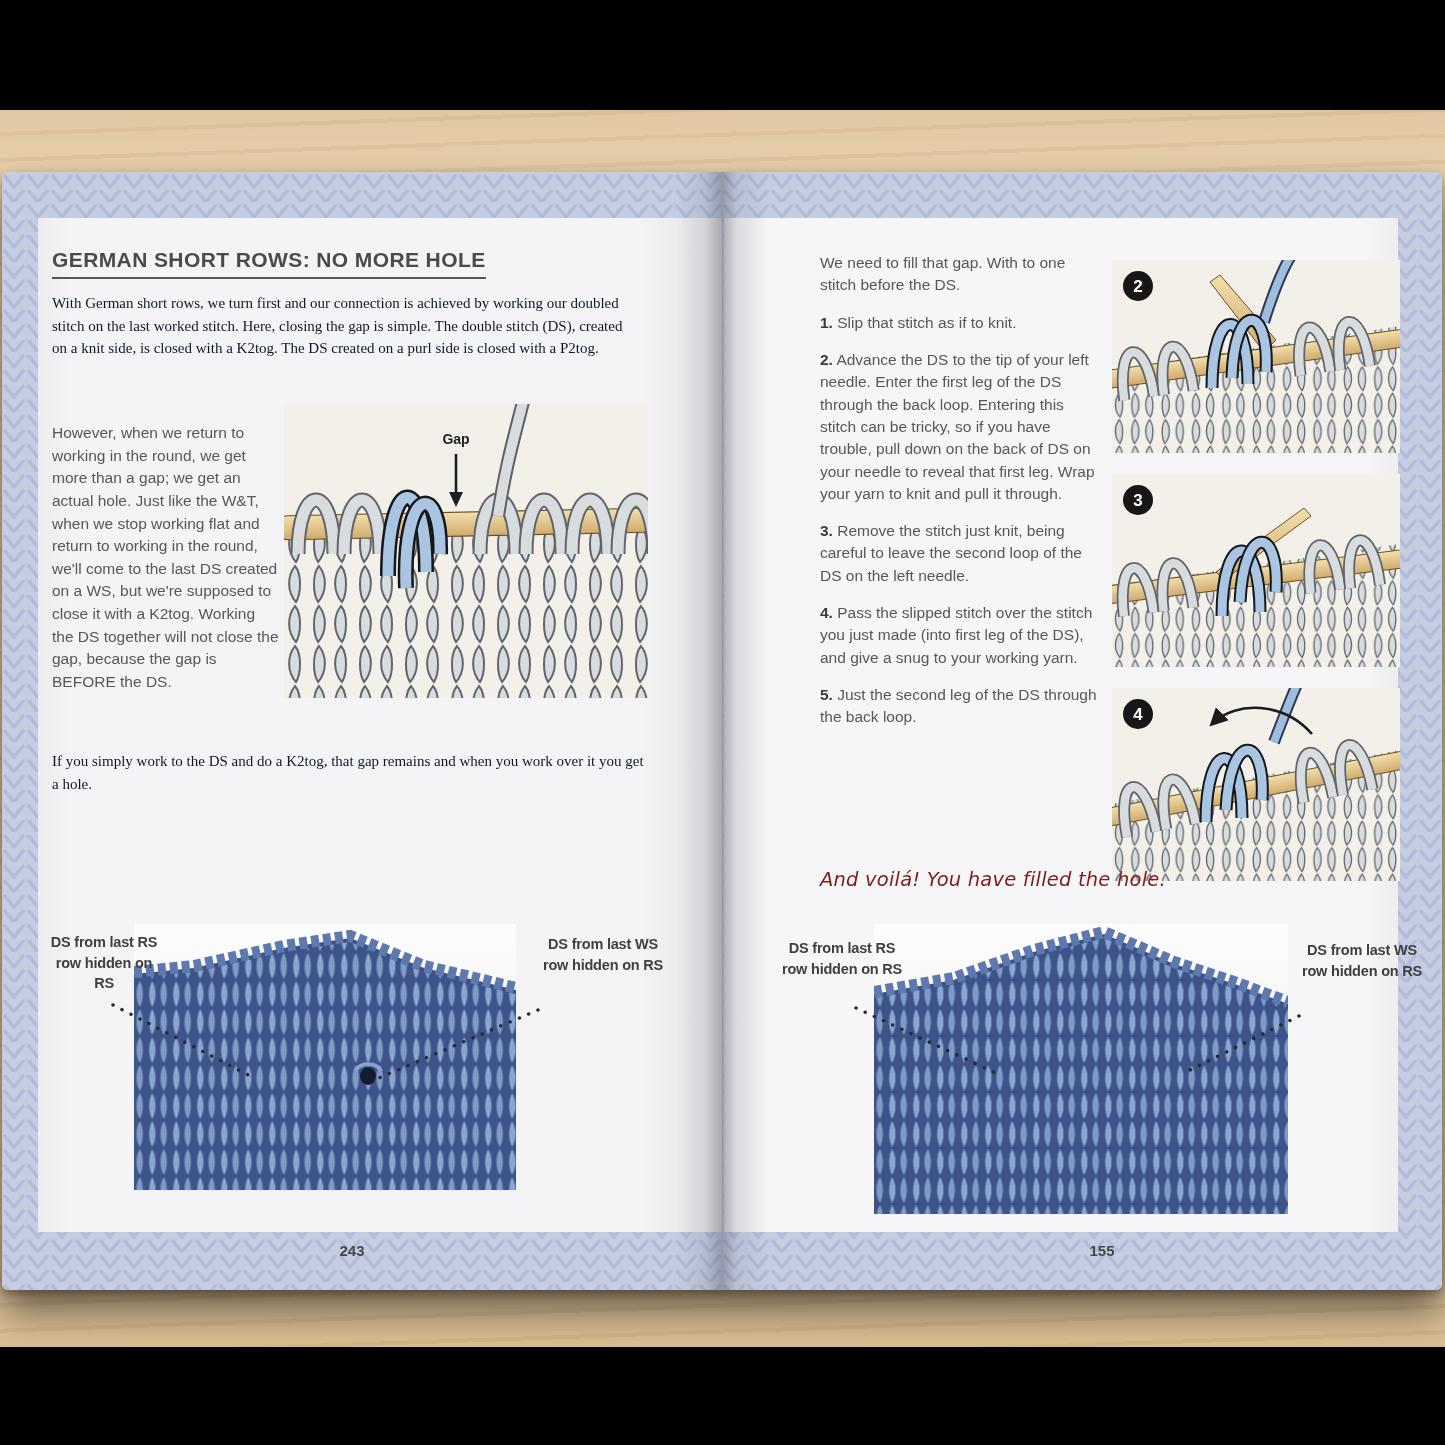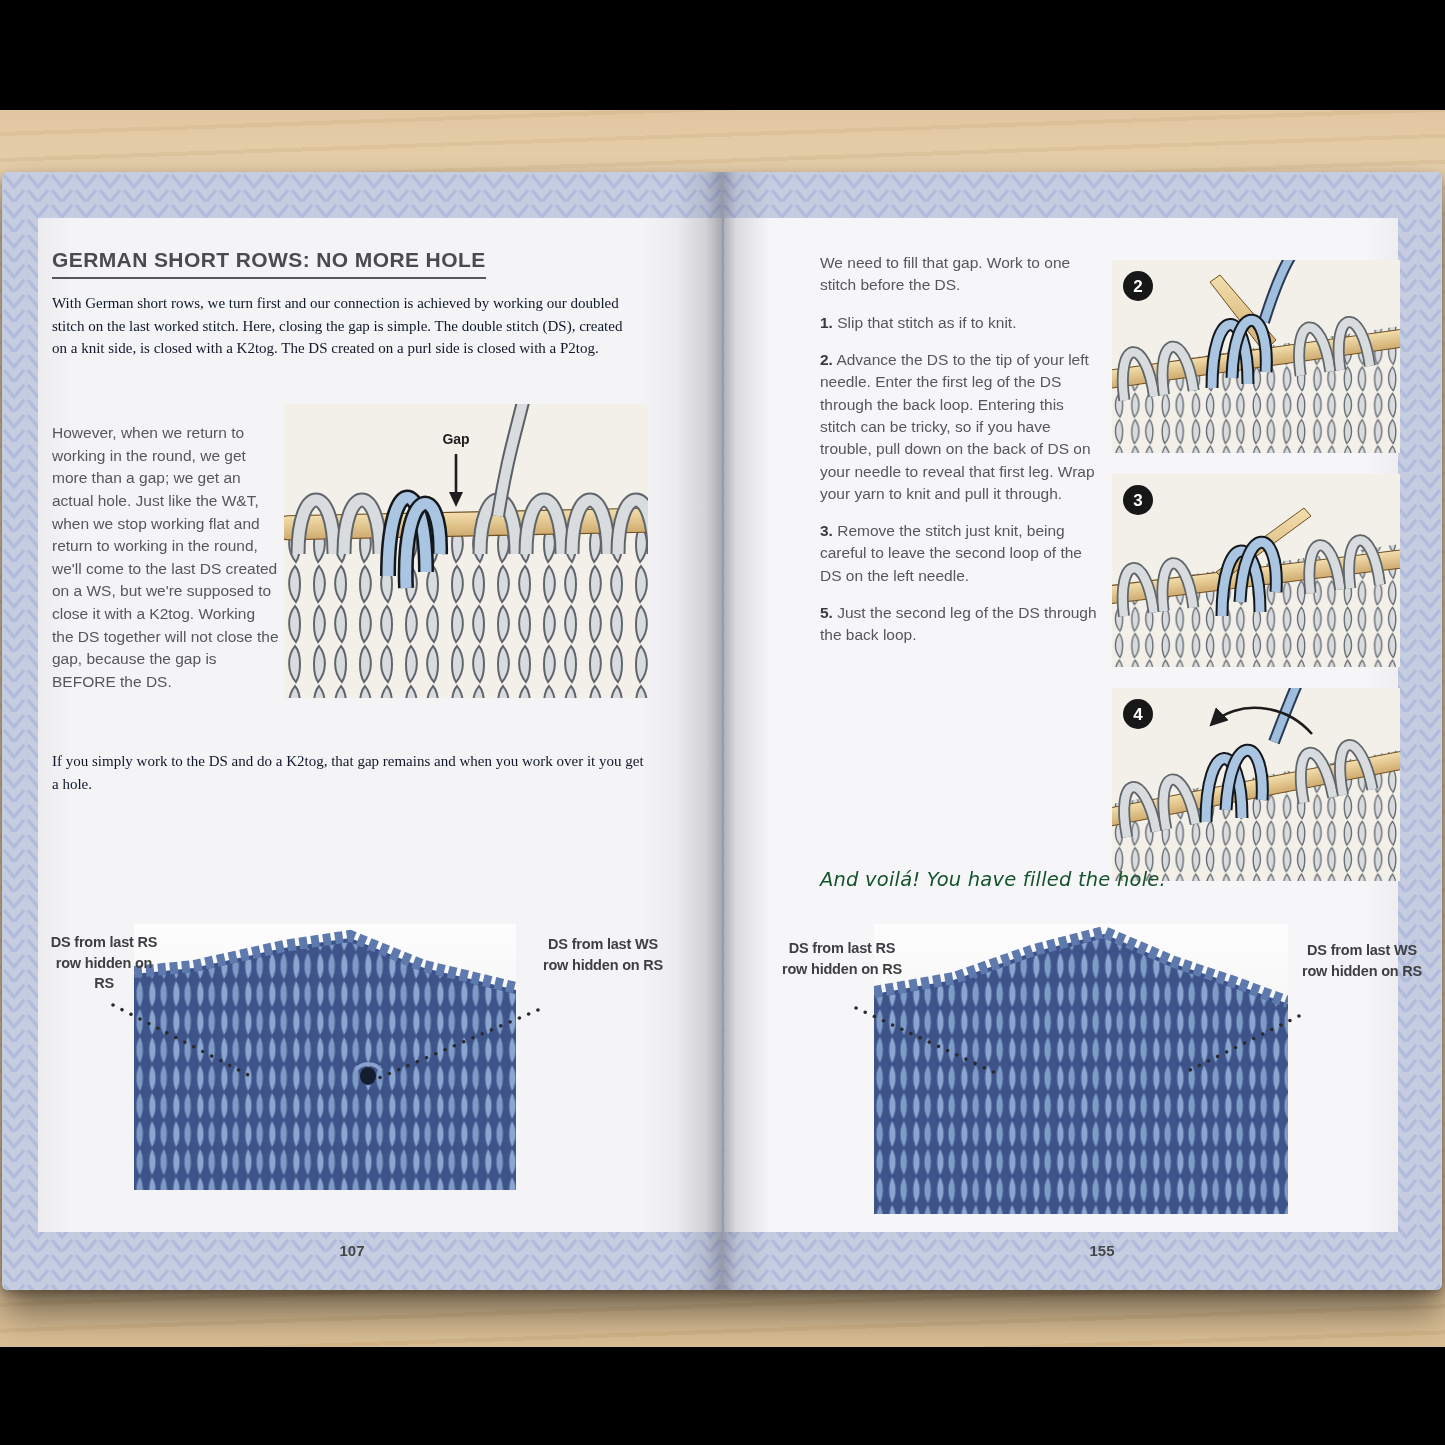--- a/index.html
+++ b/index.html
@@ -20,21 +20,21 @@
         background:linear-gradient(90deg,rgba(0,0,0,0) 0%,rgba(40,40,55,.10) 32%,rgba(35,35,50,.30) 50%,rgba(40,40,55,.08) 66%,rgba(0,0,0,0) 100%);
         pointer-events:none;}
   h1.head{margin:0;font-size:21px;font-weight:bold;letter-spacing:.4px;color:#4a4b4f;
         display:inline-block;border-bottom:2px solid #55565a;padding-bottom:5px;}
   .body-t{font-size:15px;line-height:1.5;color:#0f172a;margin:0;font-family:Liberation Serif, serif;}
   .side-t{font-size:15.5px;line-height:1.46;color:#56575b;margin:0;}
   .steps p{font-size:15.5px;line-height:1.44;color:#56575b;margin:0 0 15px 0;}
   .steps p b{color:#3a3b3e;}
   .cap{font-size:14.5px;line-height:1.42;font-weight:bold;color:#3e3f42;text-align:center;
        letter-spacing:-.2px;}
-  .voila{font-size:19.5px;font-style:italic;color:#14532d;font-family:"DejaVu Sans",sans-serif;
+  .voila{font-size:19.5px;font-style:italic;color:#7f1d1d;font-family:"DejaVu Sans",sans-serif;
        letter-spacing:.2px;}
   .pageno{position:absolute;text-align:center;font-size:15px;font-weight:bold;color:#46474b;}
   svg{display:block;}
   .leaders{position:absolute;inset:0;pointer-events:none;}
 </style>
 </head>
 <body>
 
 <div class="stage">
 
@@ -142,27 +142,28 @@
       <polygon points="0,52 60,46 150,26 216,16 290,46 382,68 382,266 0,266" fill="url(#pat-blue)"></polygon>
       <path d="M0,52 L60,46 L150,26 L216,16 L290,46 L382,68" fill="none" stroke="#3c5288" stroke-width="4"></path>
       <path d="M0,48 L60,42 L150,22 L216,12 L290,42 L382,64" fill="none" stroke="#5d79ae" stroke-width="12" stroke-dasharray="8 4"></path>
       <ellipse cx="234" cy="152" rx="8" ry="9" fill="#141c30"></ellipse>
       <path d="M222,146 C228,138 242,138 247,147" fill="none" stroke="#8aa3cc" stroke-width="4"></path>
     </svg>
 
     <div class="cap abs" style="left:42px;top:760px;width:120px;">DS from last RS row hidden on RS</div>
     <div class="cap abs" style="left:534px;top:762px;width:134px;">DS from last WS row hidden on RS</div>
 
-    <div class="pageno" style="left:50px;top:1070px;width:600px;">107</div>
+    <div class="pageno" style="left:50px;top:1070px;width:600px;">243</div>
 
     <div class="steps abs" style="left:818px;top:80px;width:278px;">
-      <p>We need to fill that gap. Work to one stitch before the DS.</p>
+      <p>We need to fill that gap. With to one stitch before the DS.</p>
       <p><b>1.</b> <span>Slip that stitch as if to knit.</span></p>
       <p><b>2.</b> <span>Advance the DS to the tip of your left needle. Enter the first leg of the DS through the back loop. Entering this stitch can be tricky, so if you have trouble, pull down on the back of DS on your needle to reveal that first leg. Wrap your yarn to knit and pull it through.</span></p>
       <p><b>3.</b> <span>Remove the stitch just knit, being careful to leave the second loop of the DS on the left needle.</span></p>
+      <p><b>4.</b> <span>Pass the slipped stitch over the stitch you just made (into first leg of the DS), and give a snug to your working yarn.</span></p>
       <p><b>5.</b> <span>Just the second leg of the DS through the back loop.</span></p>
     </div>
 
     <svg class="abs" style="left:1110px;top:88px;" width="288" height="193" viewBox="0 0 288 193">
       <rect width="288" height="193" fill="#f3f0e9"></rect>
       <polygon points="0,110 288,66 288,193 0,193" fill="url(#pat-gray-sm)"></polygon>
       <g transform="rotate(-8 142 100)">
         <rect x="-16" y="90" width="334" height="18" rx="9" fill="url(#grad-needle)" stroke="#6d4f22" stroke-width="1"></rect>
         <path d="M8,122 C8,60 38,60 38,122" fill="none" stroke="#5f6569" stroke-width="12"></path>
         <path d="M8,122 C8,60 38,60 38,122" fill="none" stroke="#d9dcde" stroke-width="8.5"></path>

